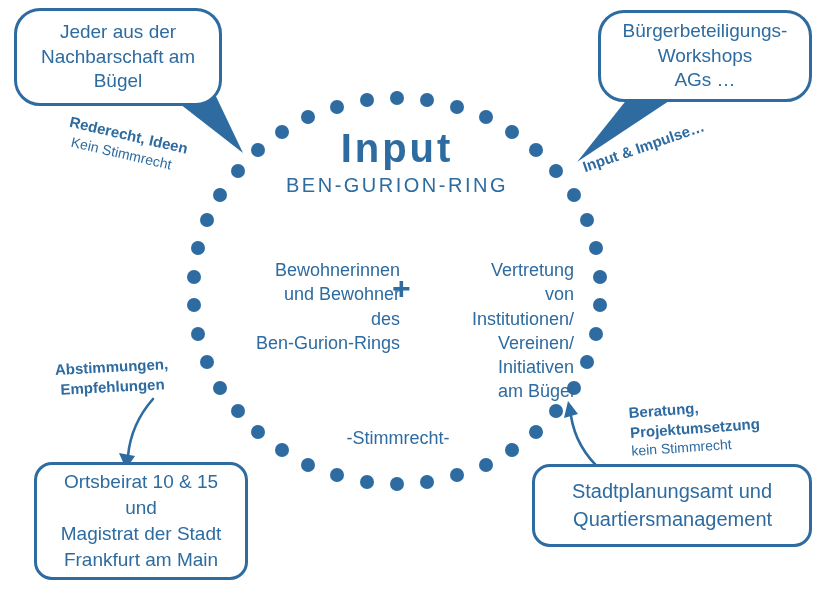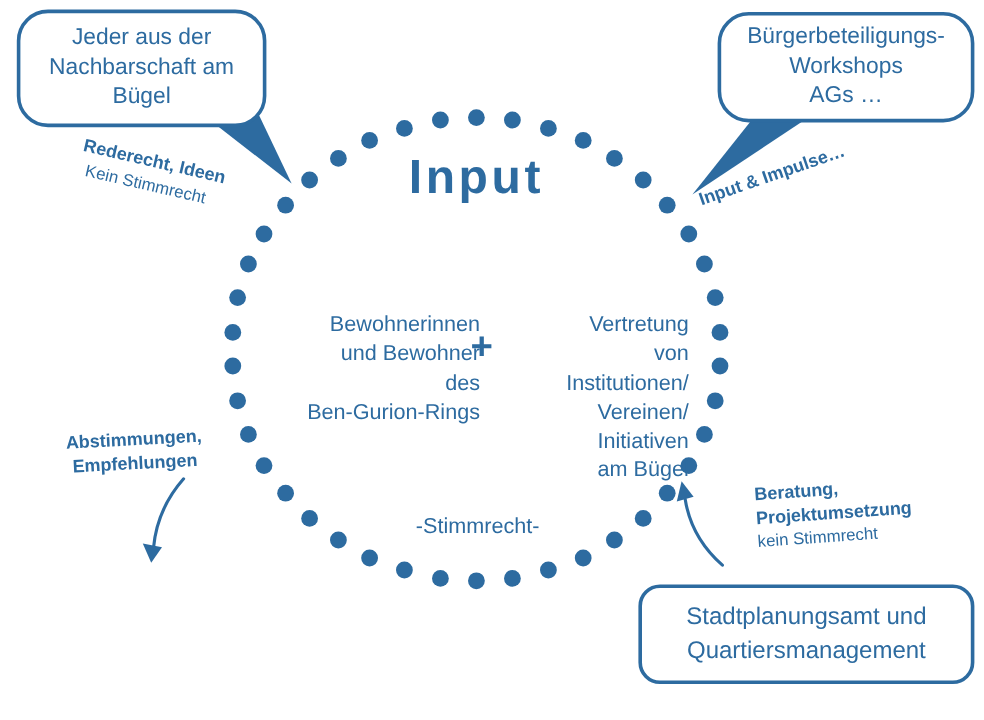--- a/index.html
+++ b/index.html
@@ -21,21 +21,21 @@
   .bubble .txt{white-space:pre-line;}
   #bub-tl{left:14px; top:8px; width:202px; height:92px;}
   #bub-tr{left:598px; top:10px; width:208px; height:86px;}
 
   .box{
     position:absolute; border:3px solid var(--primary); border-radius:18px; background:#fff;
     display:flex; align-items:center; justify-content:center; text-align:center; z-index:2;
   }
   .box .txt{white-space:pre-line;}
   #box-bl{left:34px; top:462px; width:208px; height:112px; font-size:19px; line-height:1.38;}
-  #box-br{left:532px; top:487px; width:274px; height:77px; font-size:20px; line-height:1.38;}
+  #box-br{left:532px; top:464px; width:274px; height:77px; font-size:20px; line-height:1.38;text-align:right;}
 
   .title-wrap{position:absolute; left:197px; top:126px; width:400px; text-align:center; z-index:2;}
   .title{font-size:40px; font-weight:bold; letter-spacing:3px;}
   .sub1{font-size:20px; letter-spacing:6px; margin-top:6px;}
   .sub2{font-size:20px; letter-spacing:2.5px; margin-top:3px;}
 
   .member{position:absolute; text-align:right; font-size:18px; line-height:1.35; white-space:pre-line; z-index:2;}
   #member-left{left:222px; top:258px; width:178px;}
   #member-right{left:414px; top:258px; width:160px;}
   .plus{position:absolute; left:392px; top:270px; font-size:32px; font-weight:bold; z-index:2;}
@@ -124,20 +124,21 @@
 
   <div class="lbl" id="lbl-tl">
     <div class="b">Rederecht, Ideen</div>
     <div class="n">Kein Stimmrecht</div>
   </div>
 
   <div class="lbl" id="lbl-tr">Input &amp; Impulse…</div>
 
   <div class="title-wrap">
     <div class="title">Input</div>
+    <div class="sub2">BEN-GURION-RING</div>
   </div>
 
   <div class="member" id="member-left">Bewohnerinnen
 und Bewohner
 des
 Ben-Gurion-Rings</div>
   <div class="plus">+</div>
   <div class="member" id="member-right">Vertretung
 von
 Institutionen/
@@ -148,19 +149,25 @@
 
   <div class="lbl" id="lbl-left">Abstimmungen,
 Empfehlungen</div>
 
   <div class="lbl" id="lbl-right">
     <div class="b">Beratung,</div>
     <div class="b">Projektumsetzung</div>
     <div class="n">kein Stimmrecht</div>
   </div>
 
+  <div class="box" id="box-bl">
+    <span class="txt">Ortsbeirat 10 &amp; 15
+und
+Magistrat der Stadt
+Frankfurt am Main</span>
+  </div>
 
   <div class="box" id="box-br">
     <span class="txt">Stadtplanungsamt und
 Quartiersmanagement</span>
   </div>
 
 </div>
 
 </body></html>

